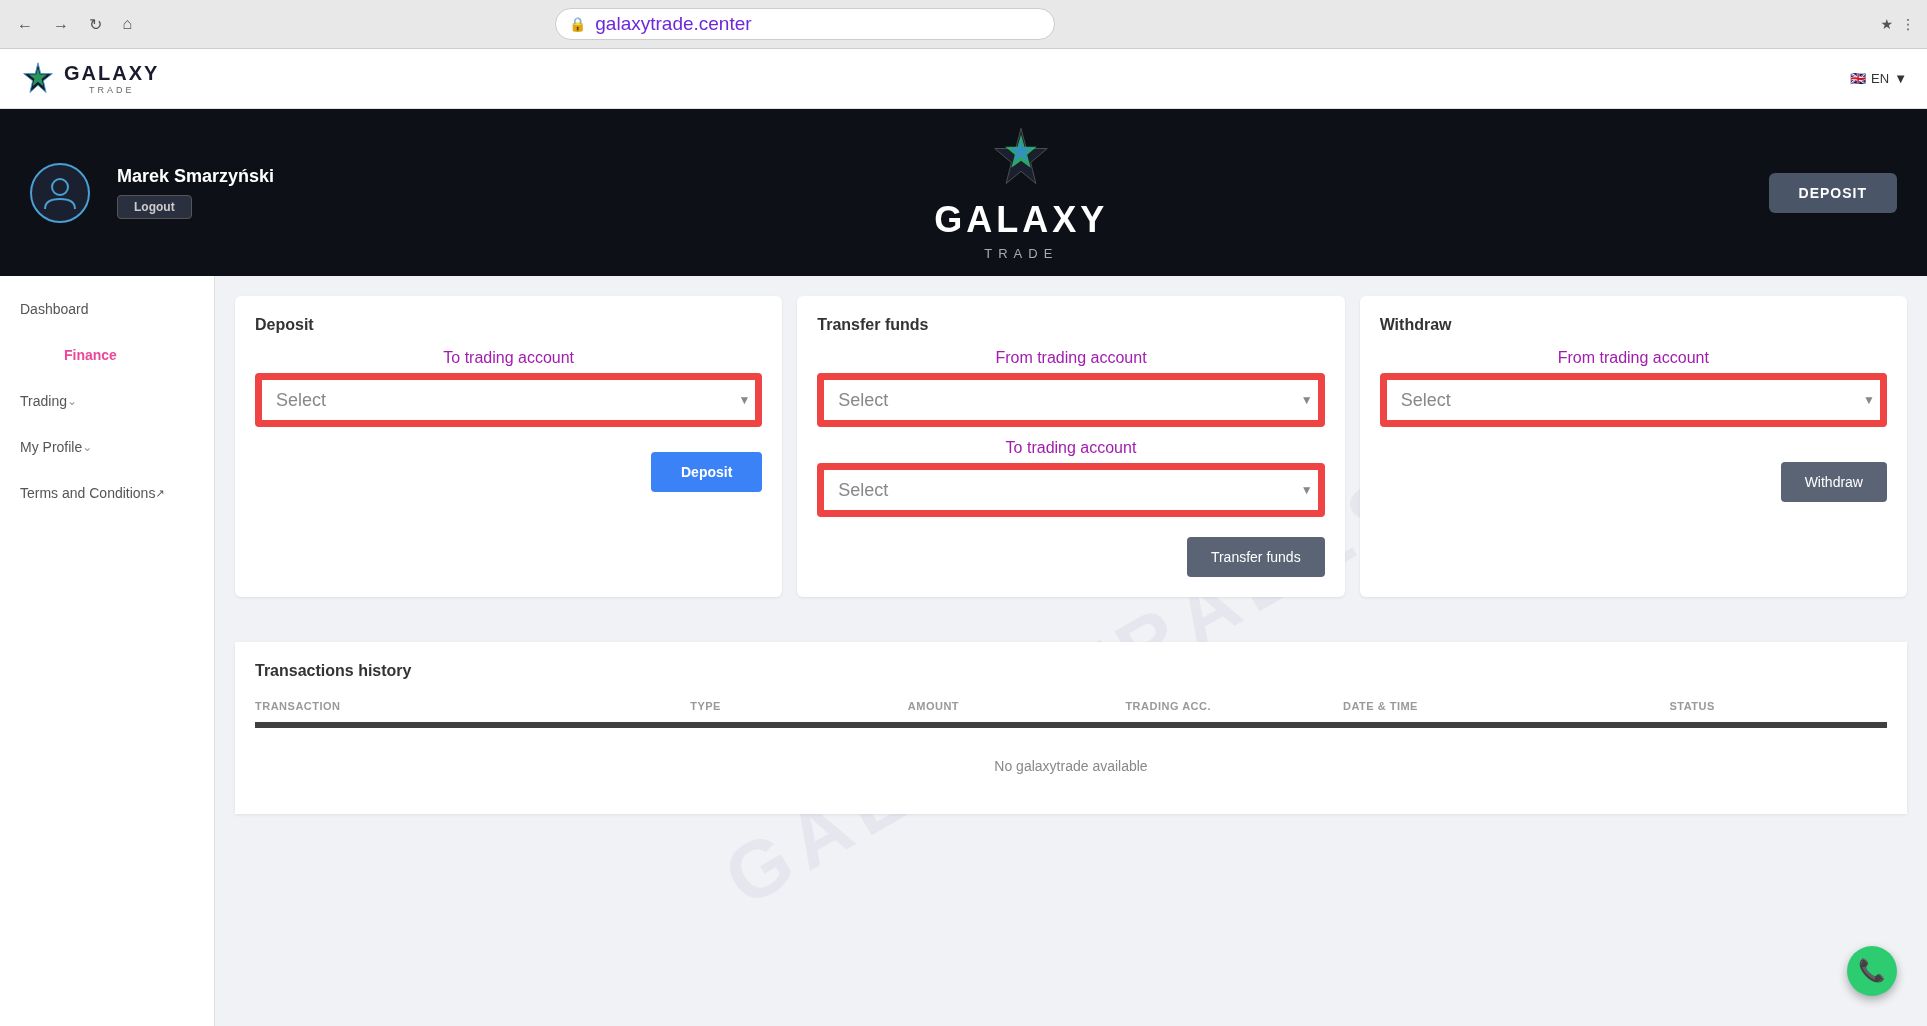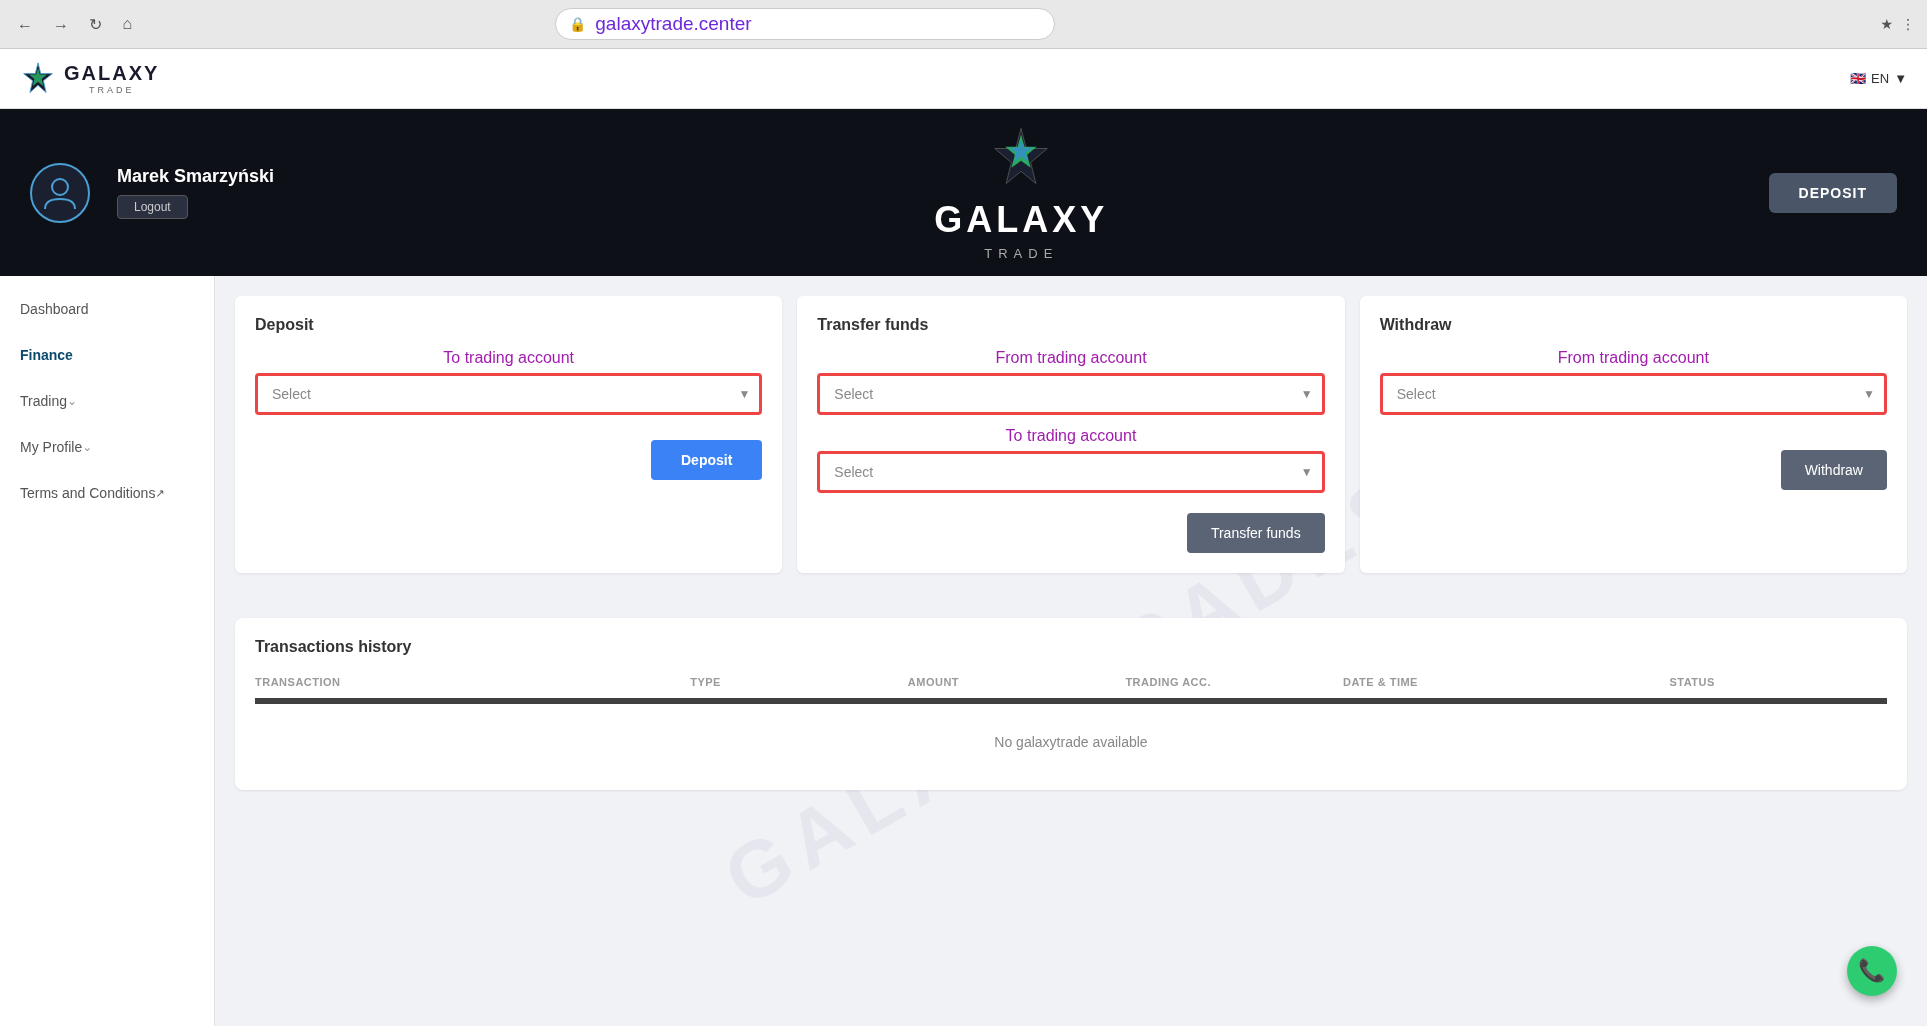--- a/index.html
+++ b/index.html
@@ -101,20 +101,21 @@
       margin-bottom: 8px;
     }
     .logout-btn {
       background: #2a3040;
       color: #ccc;
       border: 1px solid #555;
       padding: 4px 16px;
       border-radius: 4px;
       cursor: pointer;
       font-size: 12px;
+      font-weight: bold;
     }
     .brand-center {
       display: flex;
       flex-direction: column;
       align-items: center;
       gap: 5px;
     }
     .brand-logo-star { width: 70px; height: 70px; }
     .brand-name-text {
       color: white;
@@ -159,21 +160,21 @@
     .sidebar-nav { flex: 1; }
     .sidebar-item {
       padding: 15px 20px;
       cursor: pointer;
       color: #555;
       font-size: 14px;
       display: flex;
       align-items: center;
       justify-content: flex-start;
     }
-    .sidebar-item.active { color: #0c4a6e; font-weight: 600; }
+    .sidebar-item.active { color: #ec4899; font-weight: 600; margin-left: 44px; }
     .sidebar-item .chevron { font-size: 12px; color: #999; }
 
     
     .content-area {
       flex: 1;
       padding: 20px;
       background: #f0f2f5;
       position: relative;
     }
 
@@ -219,23 +220,23 @@
       margin-bottom: 6px;
       text-align: center;
     }
     .select-wrapper {
       position: relative;
       margin-bottom: 12px;
     }
     .select-wrapper select {
       width: 100%;
       padding: 10px 14px;
-      border: 3px solid #ef4444;
+      border: 7px solid #ef4444;
       border-radius: 4px;
-      font-size: 14px;
+      font-size: 18px;
       color: #888;
       cursor: pointer;
       background: white;
       appearance: none;
     }
     .select-arrow {
       position: absolute;
       right: 12px;
       top: 50%;
       transform: translateY(-50%);
@@ -273,21 +274,21 @@
       border-radius: 4px;
       cursor: pointer;
       font-size: 14px;
       float: right;
       margin-top: 20px;
     }
 
     
     .transactions-panel {
       background: white;
-      border-radius: 8px;
+      border-radius: 0;
       padding: 20px;
       box-shadow: 0 1px 3px rgba(0,0,0,0.08);
       position: relative;
       z-index: 1;
       margin-top: 45px;
     }
     .transactions-title {
       font-size: 16px;
       font-weight: 600;
       color: #333;

